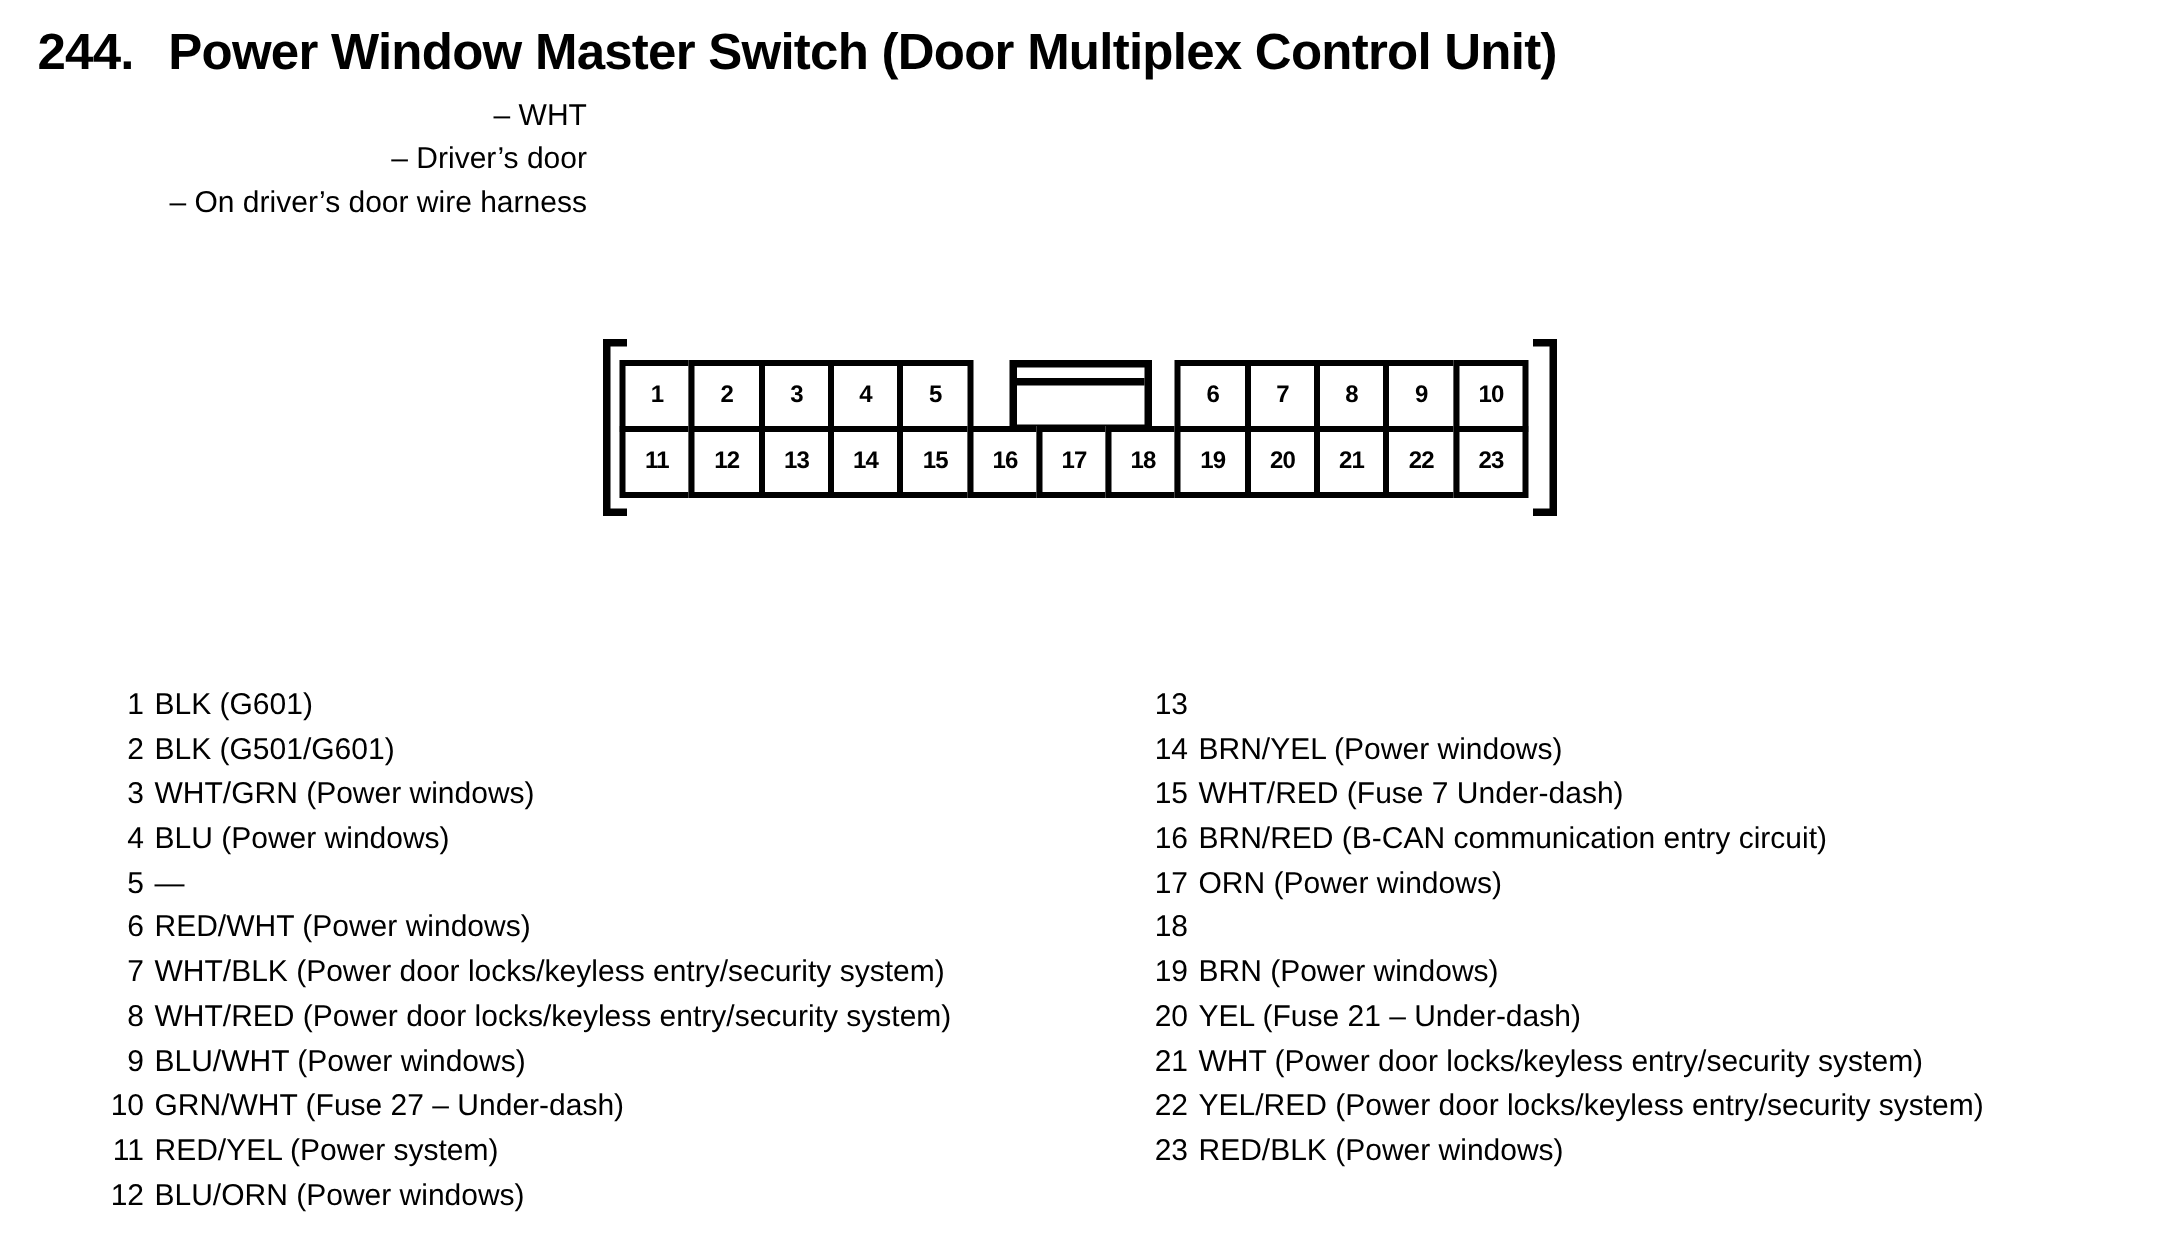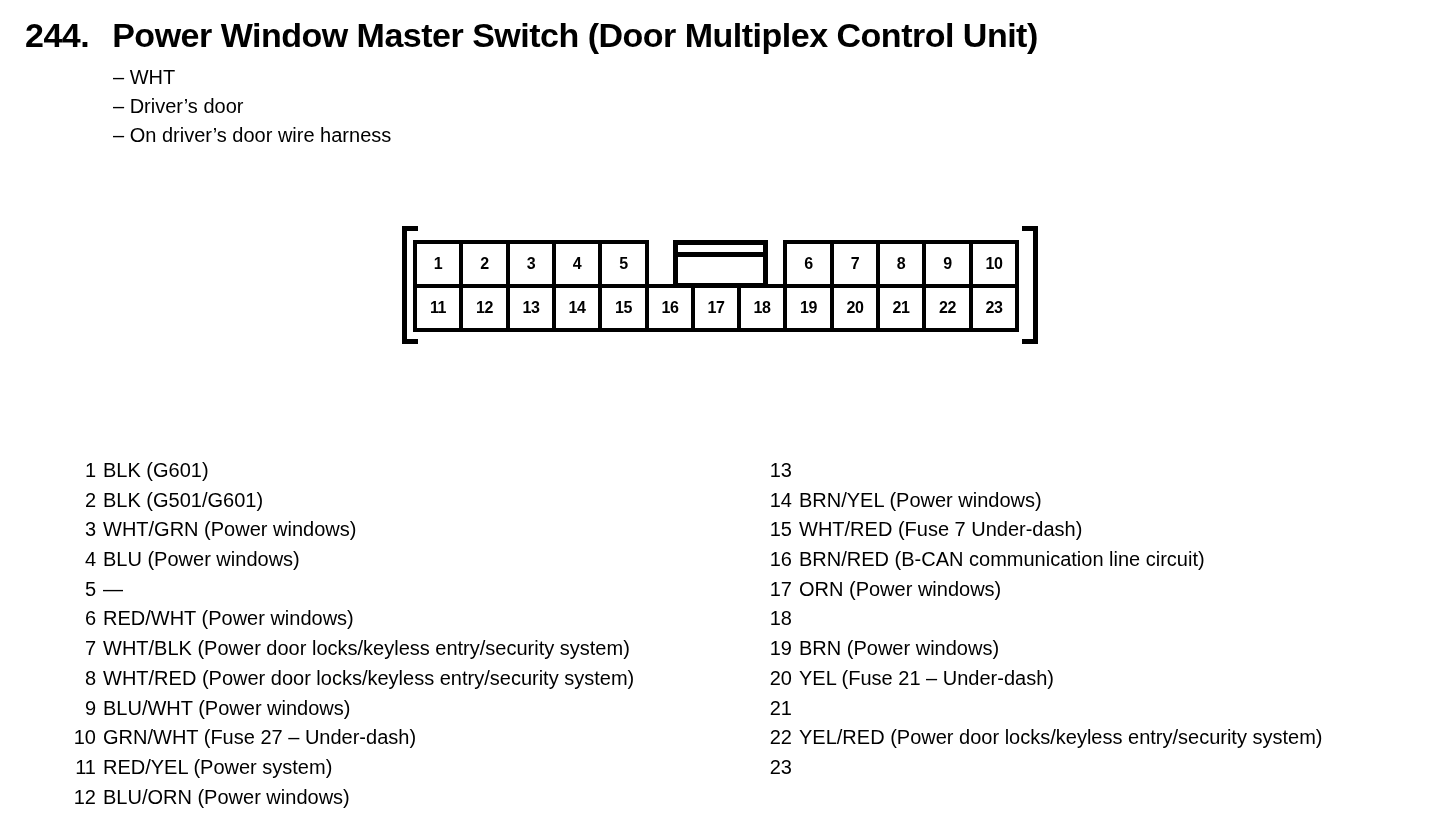--- a/index.html
+++ b/index.html
@@ -19,21 +19,21 @@
     position:absolute; left:25px; top:16px;
     display:flex; gap:23px; align-items:baseline;
     font-weight:bold; font-size:34px; line-height:1.15;
     letter-spacing:-0.5px; white-space:nowrap;
   }
   .title-row h1 { font-size:34px; margin:0; font-weight:bold; letter-spacing:-0.5px;text-align:right; }
 
   .notes {
     position:absolute; left:113px; top:63px;
     list-style:none; margin:0; padding:0;
-    font-size:20px; line-height:29px; white-space:pre;
+    font-size:20px; line-height:29px; white-space:pre;text-align:right;
   }
 
   
   .connector {
     position:absolute; left:400px; top:226px;
     width:640px; height:118px;
   }
   .bracket {
     position:absolute; top:0; width:16px; height:118px;
     border:5px solid #000; box-sizing:border-box; background:transparent;
@@ -165,43 +165,45 @@
         <div class="pin-row">
           <span class="pin-num">14</span>
           <span class="pin-label">BRN/YEL (Power windows)</span>
         </div>
         <div class="pin-row">
           <span class="pin-num">15</span>
           <span class="pin-label">WHT/RED (Fuse 7 Under-dash)</span>
         </div>
         <div class="pin-row">
           <span class="pin-num">16</span>
-          <span class="pin-label">BRN/RED (B-CAN communication line circuit)</span>
+          <span class="pin-label">BRN/RED (B-CAN communication entry circuit)</span>
         </div>
         <div class="pin-row">
           <span class="pin-num">17</span>
           <span class="pin-label">ORN (Power windows)</span>
         </div>
         <div class="pin-row">
           <span class="pin-num">18</span>
         </div>
         <div class="pin-row">
           <span class="pin-num">19</span>
           <span class="pin-label">BRN (Power windows)</span>
         </div>
         <div class="pin-row">
           <span class="pin-num">20</span>
           <span class="pin-label">YEL (Fuse 21 – Under-dash)</span>
         </div>
         <div class="pin-row">
           <span class="pin-num">21</span>
+          <span class="pin-label">WHT (Power door locks/keyless entry/security system)</span>
         </div>
         <div class="pin-row">
           <span class="pin-num">22</span>
           <span class="pin-label">YEL/RED (Power door locks/keyless entry/security system)</span>
         </div>
         <div class="pin-row">
           <span class="pin-num">23</span>
+          <span class="pin-label">RED/BLK (Power windows)</span>
         </div>
       </div>
   </div>
 
 </div>
 
 </body></html>

